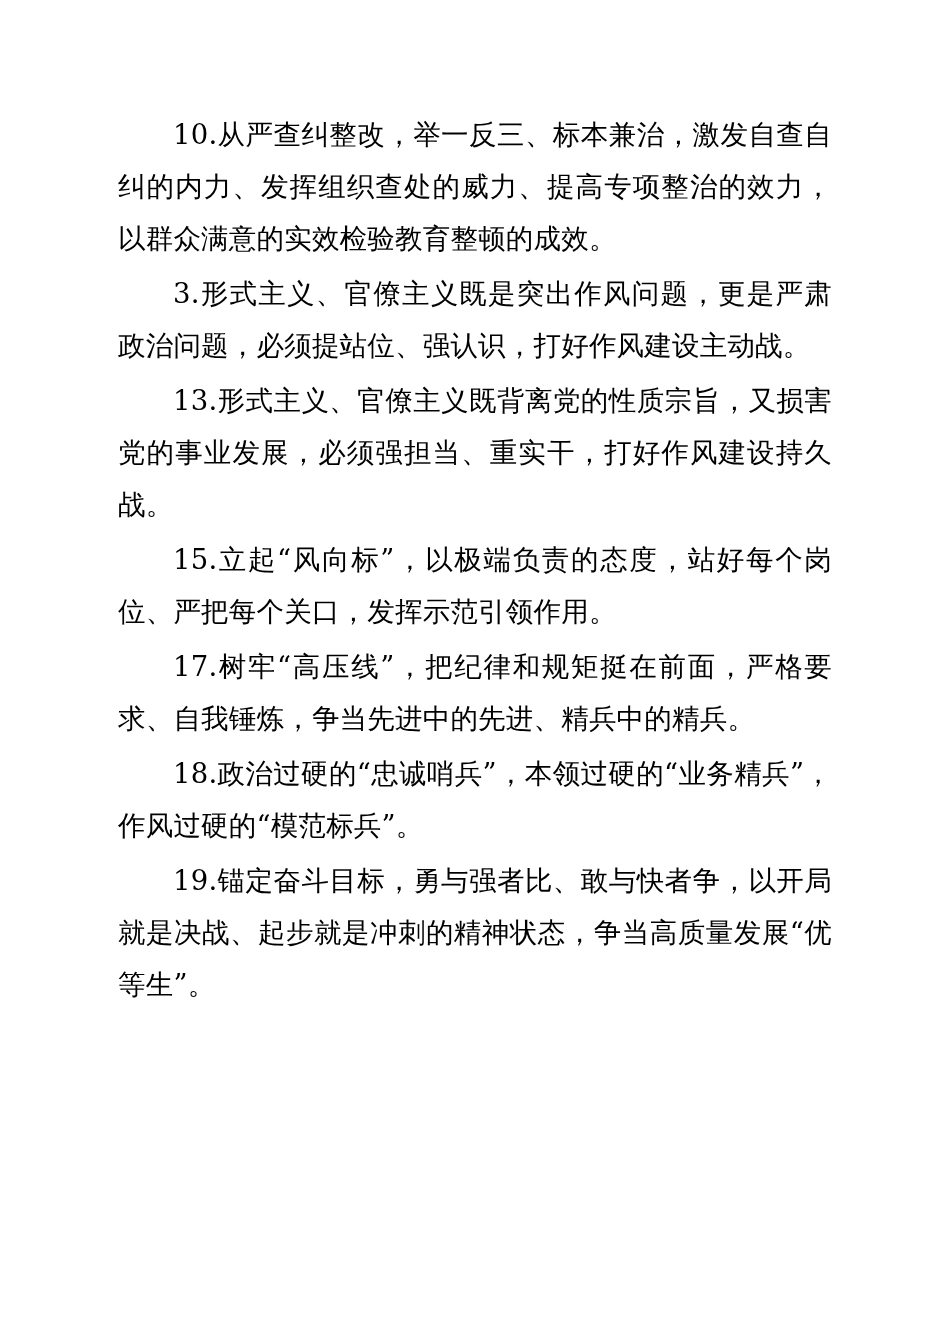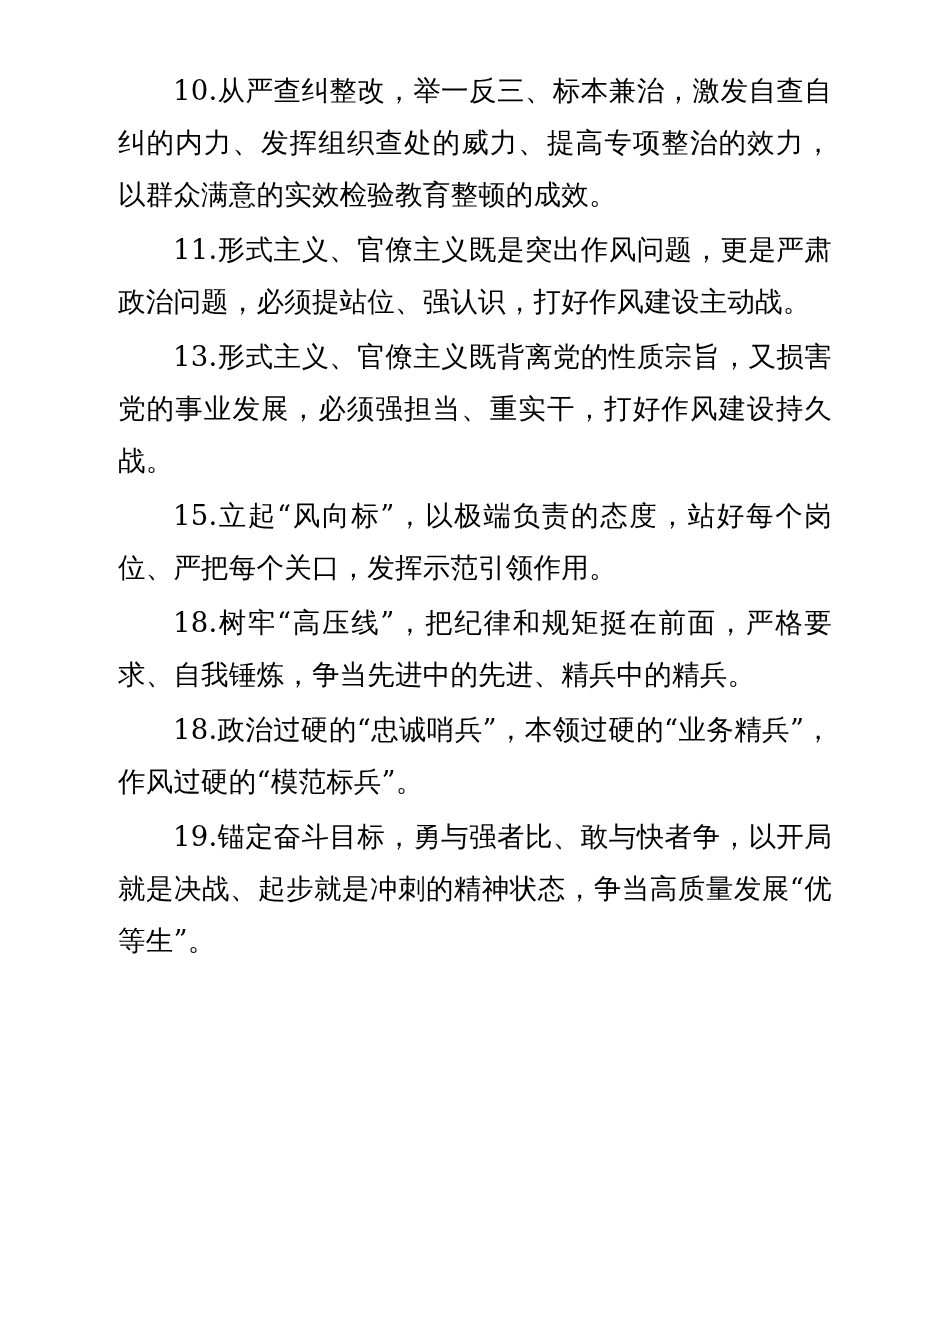--- a/index.html
+++ b/index.html
@@ -12,21 +12,21 @@
     height: 1344px;
     font-family: "DejaVu Serif", "Liberation Serif", serif;
     color: #000000;
     overflow: hidden;
   }
   .page {
     position: relative;
     width: 950px;
     height: 1344px;
     box-sizing: border-box;
-    padding: 64px 118px 60px 118px;
+    padding: 108px 118px 60px 118px;
     background: #ffffff;
   }
   .doc-body {
     font-size: 27.5px;
     line-height: 52px;
     text-align: justify;
     text-justify: inter-ideograph;
     letter-spacing: 0.2px;
   }
   .para {
@@ -34,20 +34,20 @@
     text-indent: 2em;
     white-space: normal;
   }
 </style>
 </head>
 <body>
 
 <div class="page">
   <div class="doc-body">
     <p class="para">10.从严查纠整改，举一反三、标本兼治，激发自查自纠的内力、发挥组织查处的威力、提高专项整治的效力，以群众满意的实效检验教育整顿的成效。</p>
-    <p class="para">11.形式主义、官僚主义既是突出作风问题，更是严肃政治问题，必须提站位、强认识，打好作风建设主动战。</p>
+    <p class="para">3.形式主义、官僚主义既是突出作风问题，更是严肃政治问题，必须提站位、强认识，打好作风建设主动战。</p>
     <p class="para">13.形式主义、官僚主义既背离党的性质宗旨，又损害党的事业发展，必须强担当、重实干，打好作风建设持久战。</p>
     <p class="para">15.立起“风向标”，以极端负责的态度，站好每个岗位、严把每个关口，发挥示范引领作用。</p>
-    <p class="para">18.树牢“高压线”，把纪律和规矩挺在前面，严格要求、自我锤炼，争当先进中的先进、精兵中的精兵。</p>
+    <p class="para">17.树牢“高压线”，把纪律和规矩挺在前面，严格要求、自我锤炼，争当先进中的先进、精兵中的精兵。</p>
     <p class="para">18.政治过硬的“忠诚哨兵”，本领过硬的“业务精兵”，作风过硬的“模范标兵”。</p>
     <p class="para">19.锚定奋斗目标，勇与强者比、敢与快者争，以开局就是决战、起步就是冲刺的精神状态，争当高质量发展“优等生”。</p>
   </div>
 </div>
 
 </body></html>

